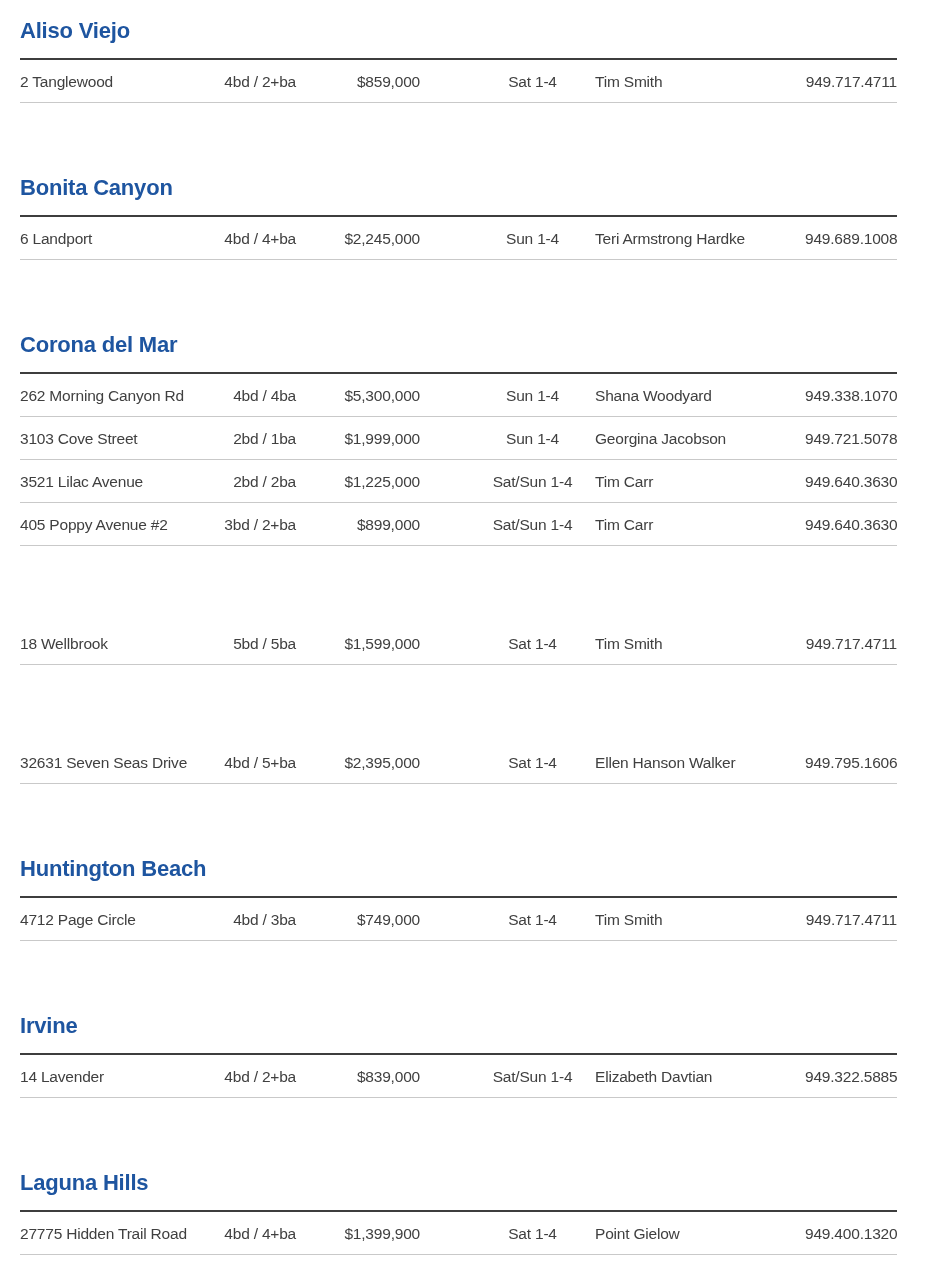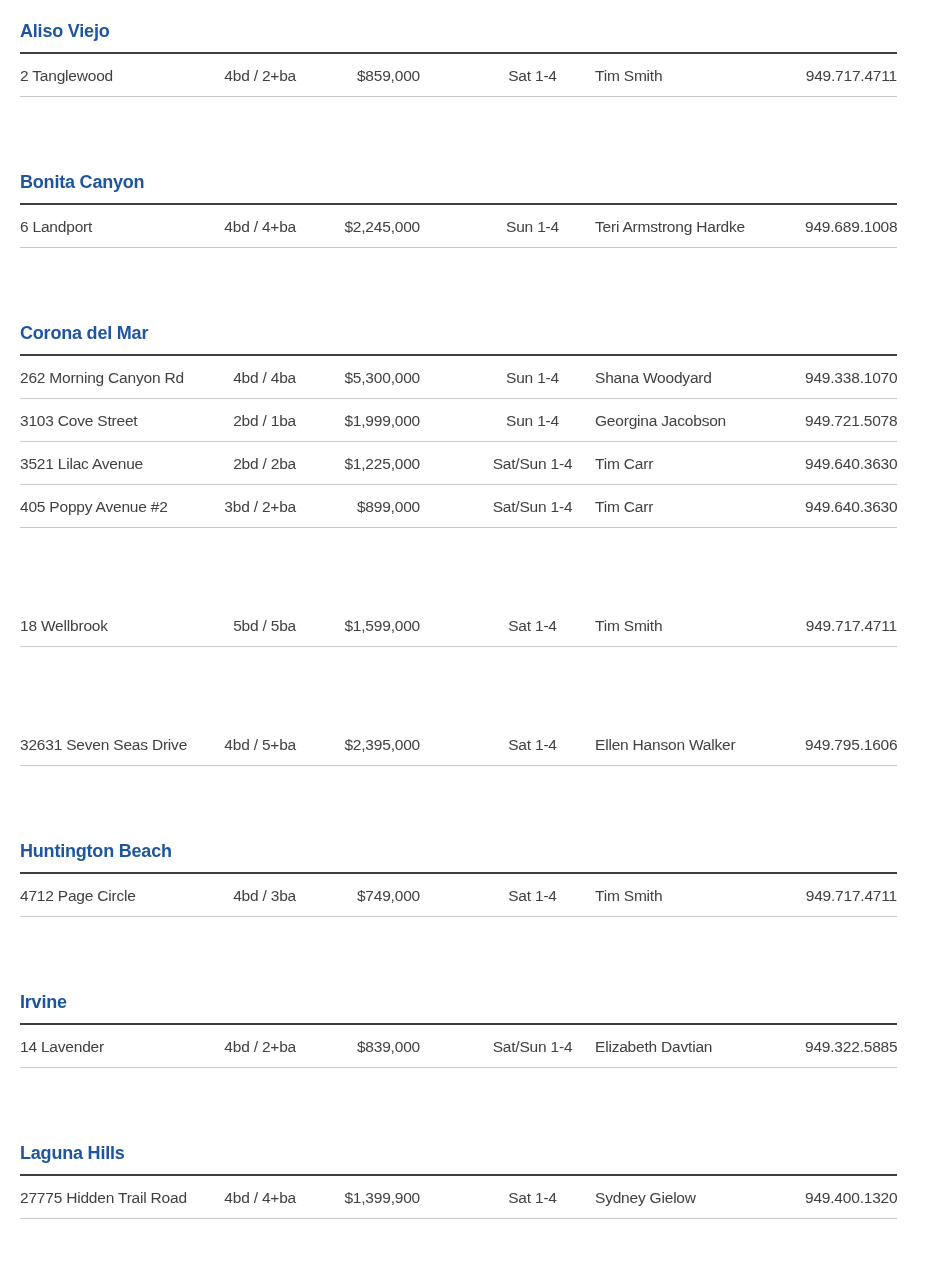--- a/index.html
+++ b/index.html
@@ -15,25 +15,25 @@
   }
   body {
     width: 929px;
     min-height: 1267px;
     padding: 22px 32px 20px 20px;
   }
   .city-section { margin-bottom: 76px; }
   .city-section:last-child { margin-bottom: 4px; }
   .city-heading {
     color: var(--heading-color);
-    font-size: 18px;
+    font-size: 22px;
     line-height: 18px;
     font-weight: bold;
     letter-spacing: -0.2px;
-    padding-bottom: 12px;
+    padding-bottom: 18px;
     border-bottom: 2px solid var(--heading-rule);
   }
   .listing-row {
     display: grid;
     grid-template-columns: 190px 86px 124px 50px 125px 210px 1fr;
     align-items: baseline;
     padding: 12px 0 11px 0;
     border-bottom: 1px solid var(--row-rule);
     font-size: 15.5px;
     line-height: 19px;
@@ -186,18 +186,18 @@
 
   <section class="city-section">
     <h2 class="city-heading">Laguna Hills</h2>
     <div class="rows">
   <div class="listing-row">
     <span class="cell address">27775 Hidden Trail Road</span>
     <span class="cell bdba">4bd / 4+ba</span>
     <span class="cell price">$1,399,900</span>
     <span class="cell spacer"></span>
     <span class="cell time">Sat 1-4</span>
-    <span class="cell agent">Sydney Gielow</span>
+    <span class="cell agent">Point Gielow</span>
     <span class="cell phone">949.400.1320</span>
   </div>
 </div>
   </section>
 </main>
 
 </body></html>

